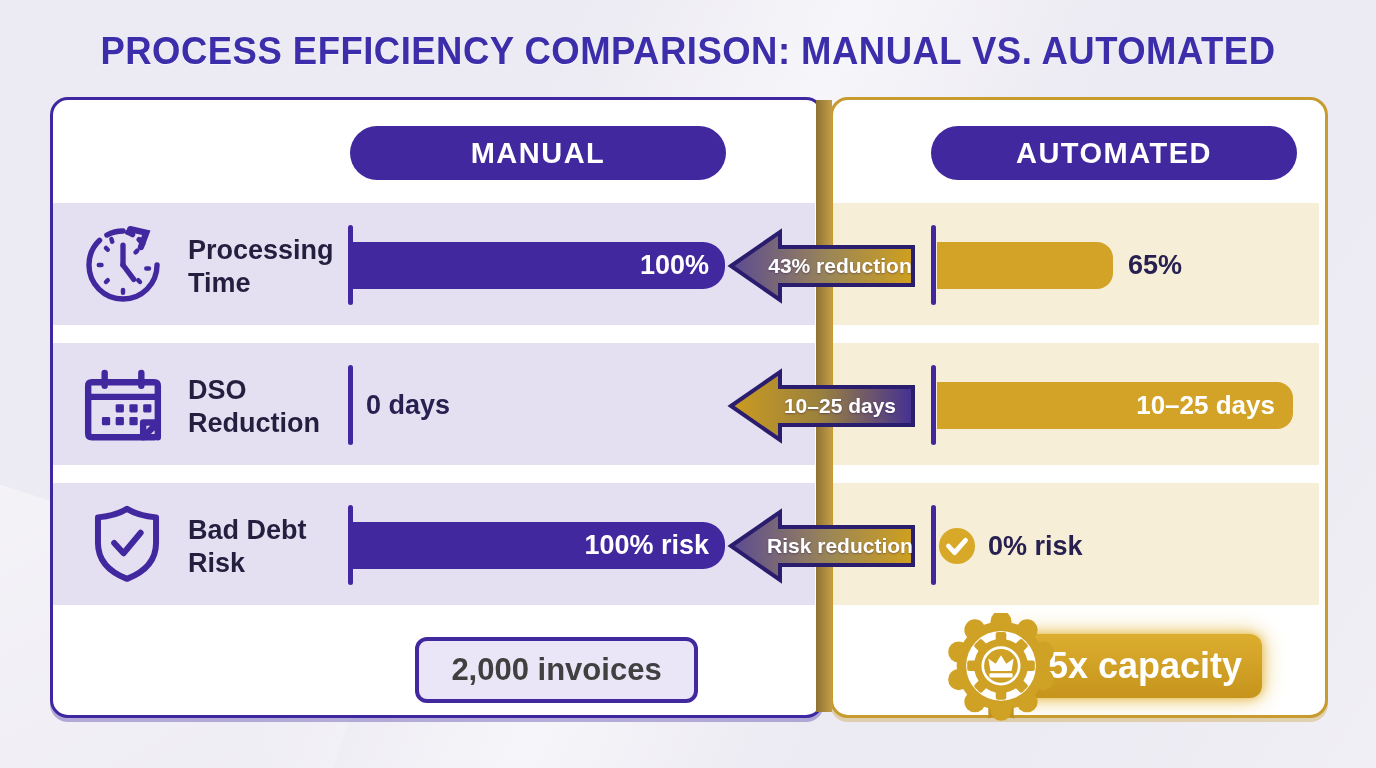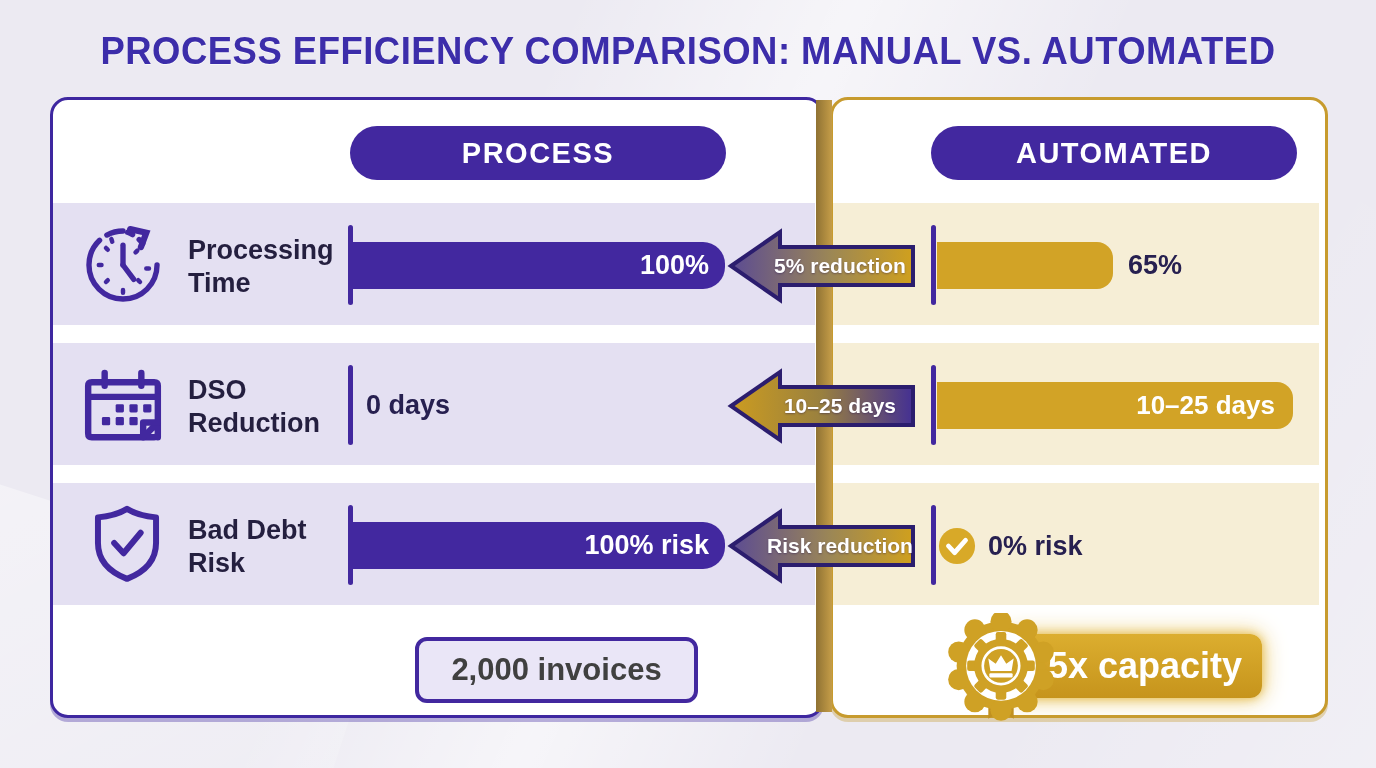--- a/index.html
+++ b/index.html
@@ -55,21 +55,21 @@
   <div class="streak1"></div>
   <div class="streak2"></div>
   <div class="streak3"></div>
 
   <div class="title">PROCESS EFFICIENCY COMPARISON: MANUAL VS. AUTOMATED</div>
 
   <div class="divider"></div>
   <div class="panel manual"></div>
   <div class="panel automated"></div>
 
-  <div class="pill manual">PROCESS</div>
+  <div class="pill manual">MANUAL</div>
   <div class="pill automated">AUTOMATED</div>
 
   <div class="stripe left r1"></div>
   <div class="stripe right r1"></div>
   <div class="stripe left r2"></div>
   <div class="stripe right r2"></div>
   <div class="stripe left r3"></div>
   <div class="stripe right r3"></div>
 
   <div class="row-icon" style="left:80px;top:222px;">
@@ -100,21 +100,21 @@
   <svg class="arrow" style="top:226px;" viewBox="0 0 192 80">
     <defs>
         <linearGradient id="gA1" x1="0" y1="0" x2="1" y2="0">
       <stop offset="0" stop-color="#5b4b93"></stop>
           <stop offset="0.55" stop-color="#9c8755"></stop>
           <stop offset="1" stop-color="#d0a01d"></stop>
     </linearGradient>
       </defs>
     <path d="M4 40 L53 6 L53 21 L186 21 L186 59 L53 59 L53 74 Z" fill="url(#gA1)" stroke="#2b1d6e" stroke-width="4" stroke-linejoin="miter"></path>
   </svg>
-  <div class="arrow-text" style="top:254px;">5% reduction</div>
+  <div class="arrow-text" style="top:254px;">43% reduction</div>
   <div class="tick automated" style="top:225px;"></div>
   <div class="bar gold b1" style="top:242px;"></div>
   <div class="side-value" style="left:1128px;top:250px;">65%</div>
 
   <div class="row-icon" style="left:79px;top:362px;">
     <svg width="88" height="88" viewBox="0 0 96 96" fill="none" stroke="#42289f" stroke-width="7" stroke-linecap="round" stroke-linejoin="round">
       <path d="M14 22 H82 Q86 22 86 26 V78 Q86 82 82 82 H70 L86 66 V82 M14 22 Q10 22 10 26 V78 Q10 82 14 82 H70"></path>
       <path d="M10 38 H86"></path>
       <line x1="28" y1="12" x2="28" y2="26"></line>
         <line x1="68" y1="12" x2="68" y2="26"></line>

